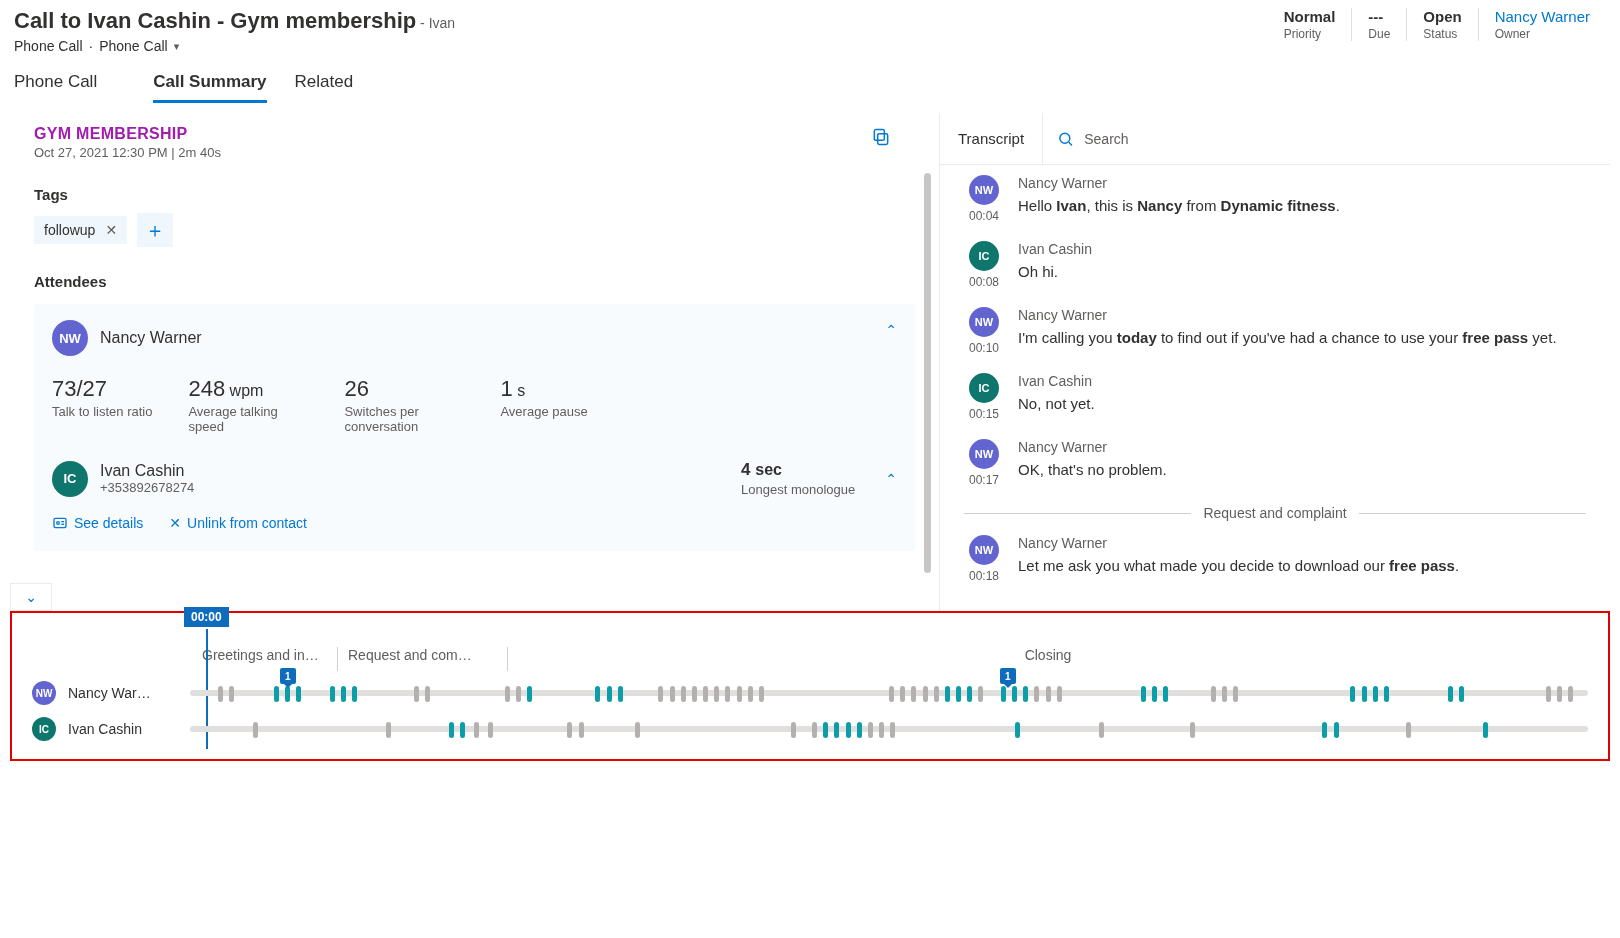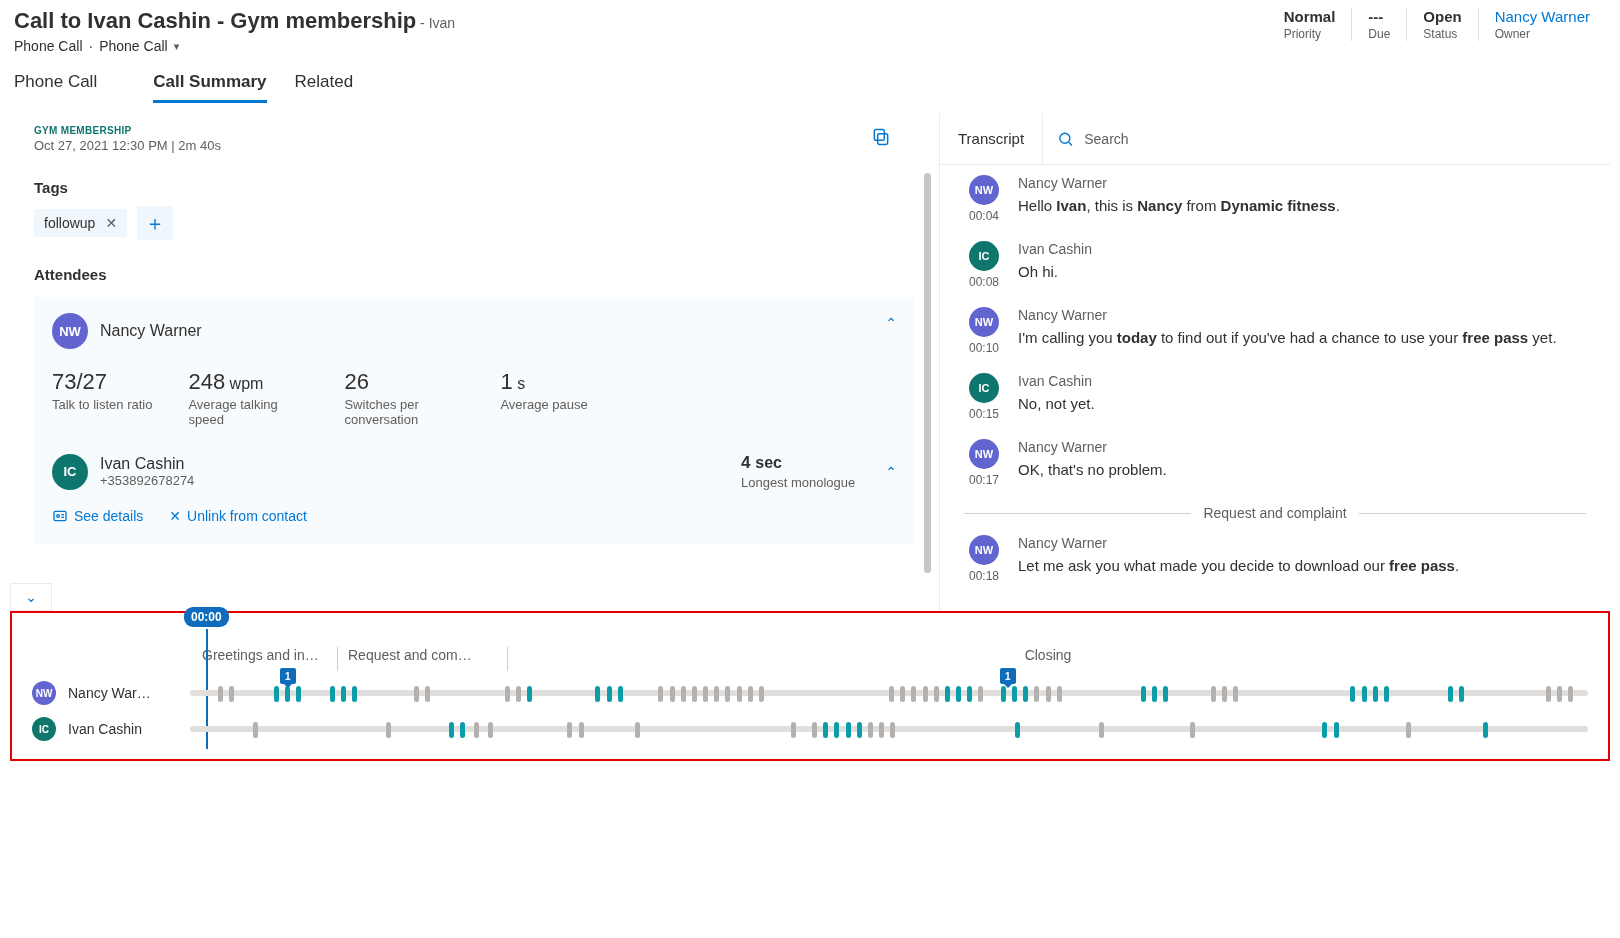--- a/index.html
+++ b/index.html
@@ -167,23 +167,23 @@
   .scroll-thumb {
     position: absolute;
     right: 8px;
     top: 60px;
     width: 7px;
     height: 400px;
     background: #c8c6c4;
     border-radius: 4px;
   }
   .ov-title {
-    font-size: 10px;
+    font-size: 16px;
     font-weight: 600;
-    color: #0f766e;
+    color: #a21caf;
     letter-spacing: .3px;
   }
   .ov-meta {
     font-size: 13px;
     color: #605e5c;
     margin-top: 2px;
   }
   .section-label {
     font-weight: 600;
     font-size: 15px;
@@ -343,21 +343,21 @@
     position: absolute;
     left: 172px;
     top: -6px;
   }
   .ph-bubble {
     background: #0f6cbd;
     color: #fff;
     font-size: 12px;
     font-weight:600;
     padding: 3px 7px;
-    border-radius: 9px;
+    border-radius: 0;
   }
   .ph-line {
     position:absolute;
     left: 50%;
     top: 22px;
     width: 2px;
     height: 120px;
     background: #0f6cbd;
   }
   .seg-labels {

